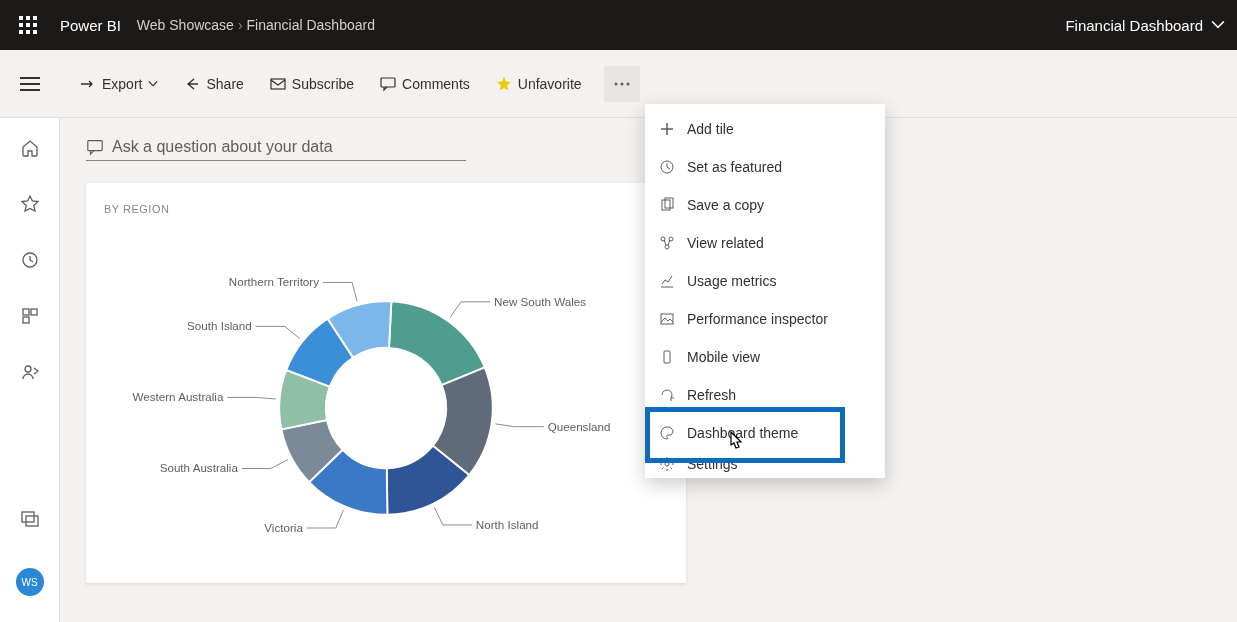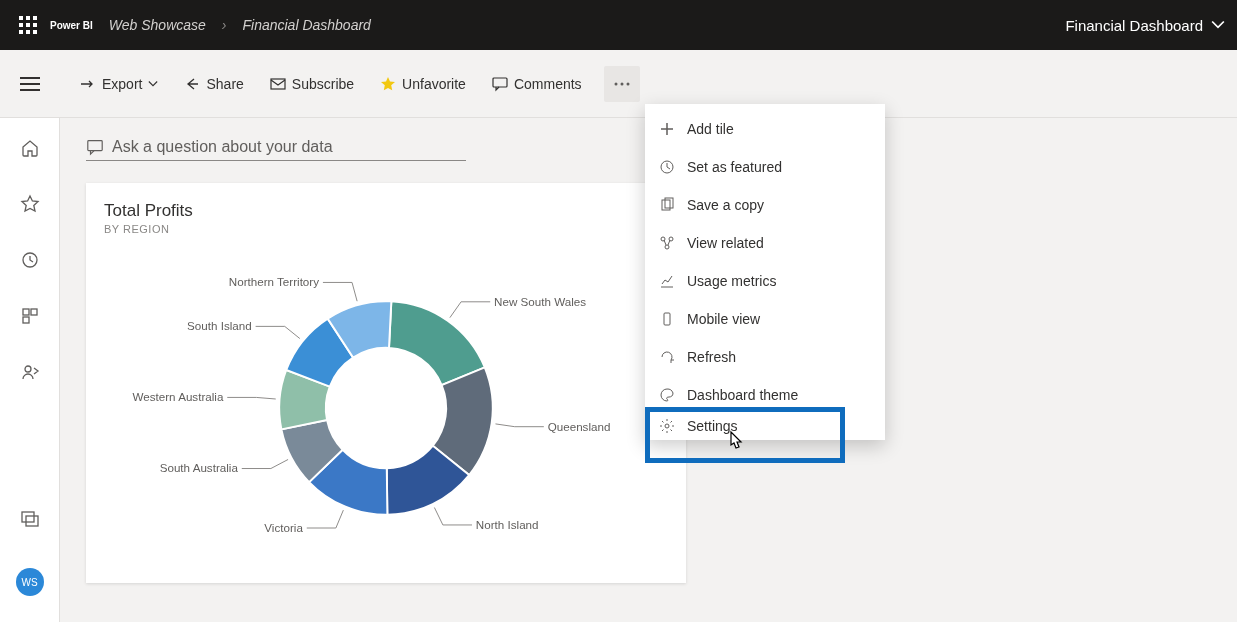--- a/index.html
+++ b/index.html
@@ -3,22 +3,22 @@
 <meta charset="utf-8">
 <style>
   * { box-sizing: border-box; margin: 0; padding: 0; }
   html, body { height: 100%; font-family: "Segoe UI", Arial, sans-serif; font-size: 14px; color: #323130; }
   body { width: 1237px; height: 622px; overflow: hidden; background: #f3f2f1; }
 
   
   .appbar { height: 50px; background: #1b1a19; color: #fff; display: flex; align-items: center; padding: 0 12px; }
   .app-grid { width: 32px; height: 32px; display: grid; grid-template: repeat(3, 4px) / repeat(3, 4px); gap: 3px; align-content: center; justify-content: center; cursor: pointer; }
   .app-grid span { background: #fff; width: 4px; height: 4px; }
-  .brand { font-weight: 700; font-size: 10px; margin: 0 16px 0 6px; }
-  .breadcrumb { display: flex; align-items: center; gap: 16px; color: #d2d0ce; font-size: 14px; font-style: italic; }
+  .brand { font-weight: 400; font-size: 15px; margin: 0 16px 0 16px; }
+  .breadcrumb { display: flex; align-items: center; gap: 4px; color: #d2d0ce; font-size: 14px; }
   .breadcrumb .crumb { cursor: pointer; }
   .breadcrumb .chev { color: #8a8886; }
   .spacer { flex: 1; }
   .current-dash { display: flex; align-items: center; gap: 8px; font-size: 15px; cursor: pointer; }
   .current-dash svg { width: 14px; height: 14px; }
 
   
   .workrow { display: flex; height: 68px; align-items: stretch; background: #f3f2f1; border-bottom: 1px solid #e1dfdd; }
   .hamburger-cell { width: 60px; display: flex; align-items: center; justify-content: center; }
   .hamburger { width: 20px; height: 14px; display: flex; flex-direction: column; justify-content: space-between; cursor: pointer; }
@@ -114,31 +114,31 @@
       <span>Share</span>
     </div>
     <div class="tool">
       <svg viewBox="0 0 16 16">
           <rect x="1" y="3" width="14" height="10" stroke="#323130" stroke-width="1.2" fill="none"></rect>
           <path d="M1 4l7 5 7-5" stroke="#323130" stroke-width="1.2" fill="none"></path>
         </svg>
       <span>Subscribe</span>
     </div>
     <div class="tool">
-      <svg class="star" viewBox="0 0 16 16">
-          <path d="M8 1l2 4.5 5 .5-3.8 3.3 1 5L8 12l-4.2 2.3 1-5L1 6l5-.5z" fill="currentColor"></path>
-        </svg>
-      <span>Unfavorite</span>
-    </div>
-    <div class="tool">
       <svg viewBox="0 0 16 16">
           <rect x="1" y="2" width="14" height="9" rx="1" stroke="#323130" stroke-width="1.2" fill="none"></rect>
           <path d="M4 11v3l3-3" stroke="#323130" stroke-width="1.2" fill="none"></path>
         </svg>
       <span>Comments</span>
+    </div>
+    <div class="tool">
+      <svg class="star" viewBox="0 0 16 16">
+          <path d="M8 1l2 4.5 5 .5-3.8 3.3 1 5L8 12l-4.2 2.3 1-5L1 6l5-.5z" fill="currentColor"></path>
+        </svg>
+      <span>Unfavorite</span>
     </div>
     <div class="more-btn">
       <svg viewBox="0 0 16 4">
           <circle cx="2" cy="2" r="1.5" fill="#605e5c"></circle>
           <circle cx="8" cy="2" r="1.5" fill="#605e5c"></circle>
           <circle cx="14" cy="2" r="1.5" fill="#605e5c"></circle>
         </svg>
     </div>
   </div>
 </div>
@@ -189,21 +189,20 @@
   <div class="canvas">
     <div class="ask-row">
       <svg viewBox="0 0 20 20">
           <rect x="2" y="3" width="16" height="11" rx="1" stroke="#605e5c" stroke-width="1.3" fill="none"></rect>
           <path d="M5 14v4l4-4" stroke="#605e5c" stroke-width="1.3" fill="none"></path>
         </svg>
       <span>Ask a question about your data</span>
     </div>
 
     <div class="tile">
-      <div class="tile-title">Total Profits</div>
       <div class="tile-sub">BY REGION</div>
       <div class="donut-wrap">
         <svg class="donut-svg" id="donut-svg" viewBox="0 0 600 340">
             <path d="M 305.49770861977464 60.137471356553704 A 110 110 0 0 1 401.747398450272 128.19728587039364 L 357.3485336719715 146.43847021785822 A 62 62 0 0 0 303.09870849478204 108.0774838555121 Z" fill="#4f9d8f" stroke="#fff" stroke-width="2"></path>
             <path d="M 401.747398450272 128.19728587039364 A 110 110 0 0 1 385.64918066944773 239.02331381969645 L 348.27499274096147 208.90404960746525 A 62 62 0 0 0 357.3485336719715 146.43847021785822 Z" fill="#5f6b7a" stroke="#fff" stroke-width="2"></path>
             <path d="M 385.64918066944773 239.02331381969645 A 110 110 0 0 1 301.41146510268044 279.9909440193324 L 300.79555305787443 231.99489571998737 A 62 62 0 0 0 348.27499274096147 208.90404960746525 Z" fill="#2f5597" stroke="#fff" stroke-width="2"></path>
             <path d="M 301.41146510268044 279.9909440193324 A 110 110 0 0 1 220.7862668606012 246.3228961853526 L 255.35225950324795 213.01835966810785 A 62 62 0 0 0 300.79555305787443 231.99489571998737 Z" fill="#3b78c6" stroke="#fff" stroke-width="2"></path>
             <path d="M 220.7862668606012 246.3228961853526 A 110 110 0 0 1 192.221780180629 191.99671185807884 L 239.25227610180906 182.39814668364443 A 62 62 0 0 0 255.35225950324795 213.01835966810785 Z" fill="#7a8a99" stroke="#fff" stroke-width="2"></path>
             <path d="M 192.221780180629 191.99671185807884 A 110 110 0 0 1 197.21341163061945 130.82197999664197 L 242.0657411008946 147.91784327083457 A 62 62 0 0 0 239.25227610180906 182.39814668364443 Z" fill="#8fbfa9" stroke="#fff" stroke-width="2"></path>
             <path d="M 197.21341163061945 130.82197999664197 A 110 110 0 0 1 239.87216558734224 77.88787523434276 L 266.10976605832013 118.08225695026591 A 62 62 0 0 0 242.0657411008946 147.91784327083457 Z" fill="#3b8fd6" stroke="#fff" stroke-width="2"></path>
@@ -261,20 +260,27 @@
     <span>View related</span>
   </div>
   <div class="menu-item">
     <svg viewBox="0 0 16 16">
         <path d="M2 14h12M3 11l3-4 3 2 4-6" stroke="#605e5c" fill="none"></path>
       </svg>
     <span>Usage metrics</span>
   </div>
   <div class="menu-item">
     <svg viewBox="0 0 16 16">
+        <rect x="2" y="3" width="12" height="10" stroke="#605e5c" fill="none"></rect>
+        <path d="M2 11l4-4 3 3 2-2 3 3" stroke="#605e5c" fill="none"></path>
+      </svg>
+    <span>Performance inspector</span>
+  </div>
+  <div class="menu-item">
+    <svg viewBox="0 0 16 16">
         <rect x="5" y="2" width="6" height="12" rx="1" stroke="#605e5c" fill="none"></rect>
       </svg>
     <span>Mobile view</span>
   </div>
   <div class="menu-item">
     <svg viewBox="0 0 16 16">
         <path d="M3 8a5 5 0 119 3M12 14v-3h3" stroke="#605e5c" fill="none"></path>
       </svg>
     <span>Refresh</span>
   </div>

